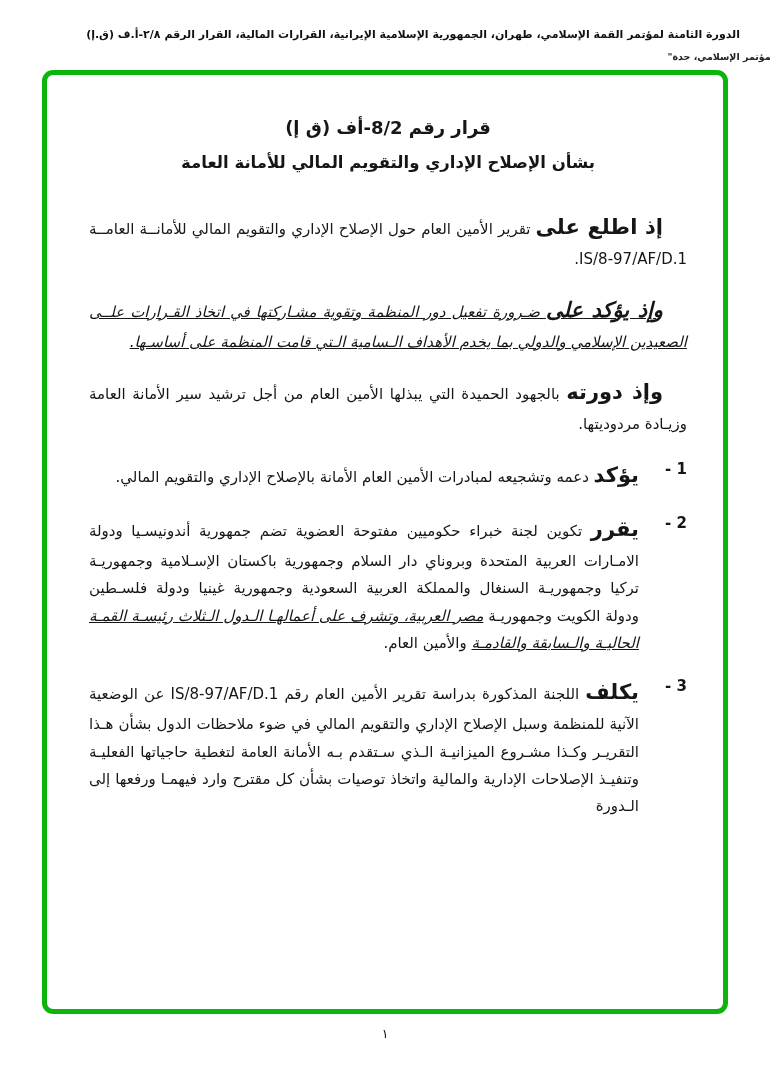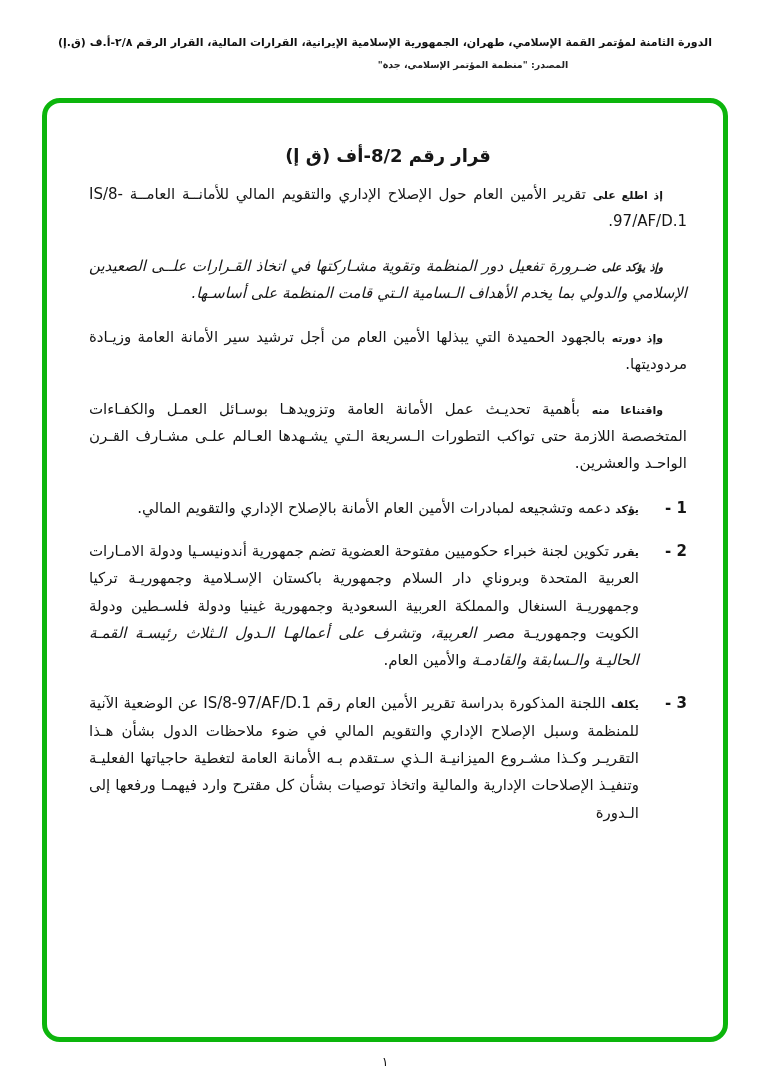--- a/index.html
+++ b/index.html
@@ -14,44 +14,43 @@
     font-family: "DejaVu Sans", sans-serif;
     color: #161616;
   }
   .page {
     direction: rtl;
     width: 770px;
     height: 1086px;
     position: relative;
   }
   .doc-header {
-    text-align: center;
-    padding-top: 36px;
+    padding-top: 28px;
   }
   .header-line1 {
     font-size: 11px;
     font-weight: bold;
     letter-spacing: 0;
     color: #111;
     padding: 0 30px;
   }
   .header-line2 {
     font-size: 9.5px;
     font-weight: bold;
     color: #222;
     margin-top: 10px;
     transform: translateX(88px);
   }
   .green-frame {
     box-sizing: border-box;
     width: 686px;
     height: 944px;
-    margin: 28px auto 0 auto;
+    margin: 8px auto 0 auto;
     border: 5px solid #0cb50c;
-    border-radius: 18px;
+    border-radius: 11px;
     padding: 42px 36px 0 42px;
     background: #ffffff;
   }
   .title {
     margin: 0 0 15px 0;
     text-align: center;
     font-size: 18px;
     font-weight: bold;
   }
   .subtitle {
@@ -62,24 +61,25 @@
   }
   .para {
     margin: 0 0 17px 0;
     font-size: 15px;
     line-height: 1.82;
     text-align: justify;
     text-indent: 24px;
   }
   .lead {
     font-weight: bold;
-    font-size: 11px;
+    font-size: 21px;
   }
   .italic {
     font-style: italic;
+    text-decoration: underline;
   }
   .items {
     margin-top: 4px;
   }
   .item {
     display: flex;
     margin: 0 0 16px 0;
   }
   .item-marker {
     flex: 0 0 48px;
@@ -109,37 +109,35 @@
 
   <header class="doc-header">
     <div class="header-line1">الدورة الثامنة لمؤتمر القمة الإسلامي، طهران، الجمهورية الإسلامية الإيرانية، القرارات المالية، القرار الرقم ٢/٨-أ.ف (ق.إ)</div>
     <div class="header-line2">المصدر:  "منظمة المؤتمر الإسلامي، جدة"</div>
   </header>
 
   <div class="green-frame" style="border-color: rgb(12, 181, 12);">
 
     <h1 class="title">قرار رقم 8/2-أف (ق إ)</h1>
 
+    <h2 class="subtitle">بشأن الإصلاح الإداري والتقويم المالي للأمانة العامة</h2>
 
 
     <p class="para">
       <span class="lead">إذ اطلع على</span><span> تقرير الأمين العام حول الإصلاح الإداري والتقويم المالي للأمانــة العامــة IS/8-97/AF/D.1.</span>
     </p>
 
     <p class="para italic">
       <span class="lead">وإذ يؤكد على</span><span> ضـرورة تفعيل دور المنظمة وتقوية مشـاركتها في اتخاذ القـرارات علــى الصعيدين الإسلامي والدولي بما يخدم الأهداف الـسامية الـتي قامت المنظمة على أساسـها.</span>
     </p>
 
     <p class="para">
       <span class="lead">وإذ دورته</span><span> بالجهود الحميدة التي يبذلها الأمين العام من أجل ترشيد سير الأمانة العامة وزيـادة مردوديتها.</span>
     </p>
 
-    <p class="para">
-      <span class="lead">واقتناعا منه</span><span> بأهمية تحديـث عمل الأمانة العامة وتزويدهـا بوسـائل العمـل والكفـاءات المتخصصة اللازمة حتى تواكب التطورات الـسريعة الـتي يشـهدها العـالم علـى مشـارف القـرن الواحـد والعشرين.</span>
-    </p>
 
     <div class="items">
 
       <div class="item">
         <span class="item-marker">1 -</span>
         <div class="item-body">
           <span class="lead">يؤكد</span><span> دعمه وتشجيعه لمبادرات الأمين العام الأمانة بالإصلاح الإداري والتقويم المالي.</span><span class="italic"></span><span></span>
         </div>
       </div>
 

